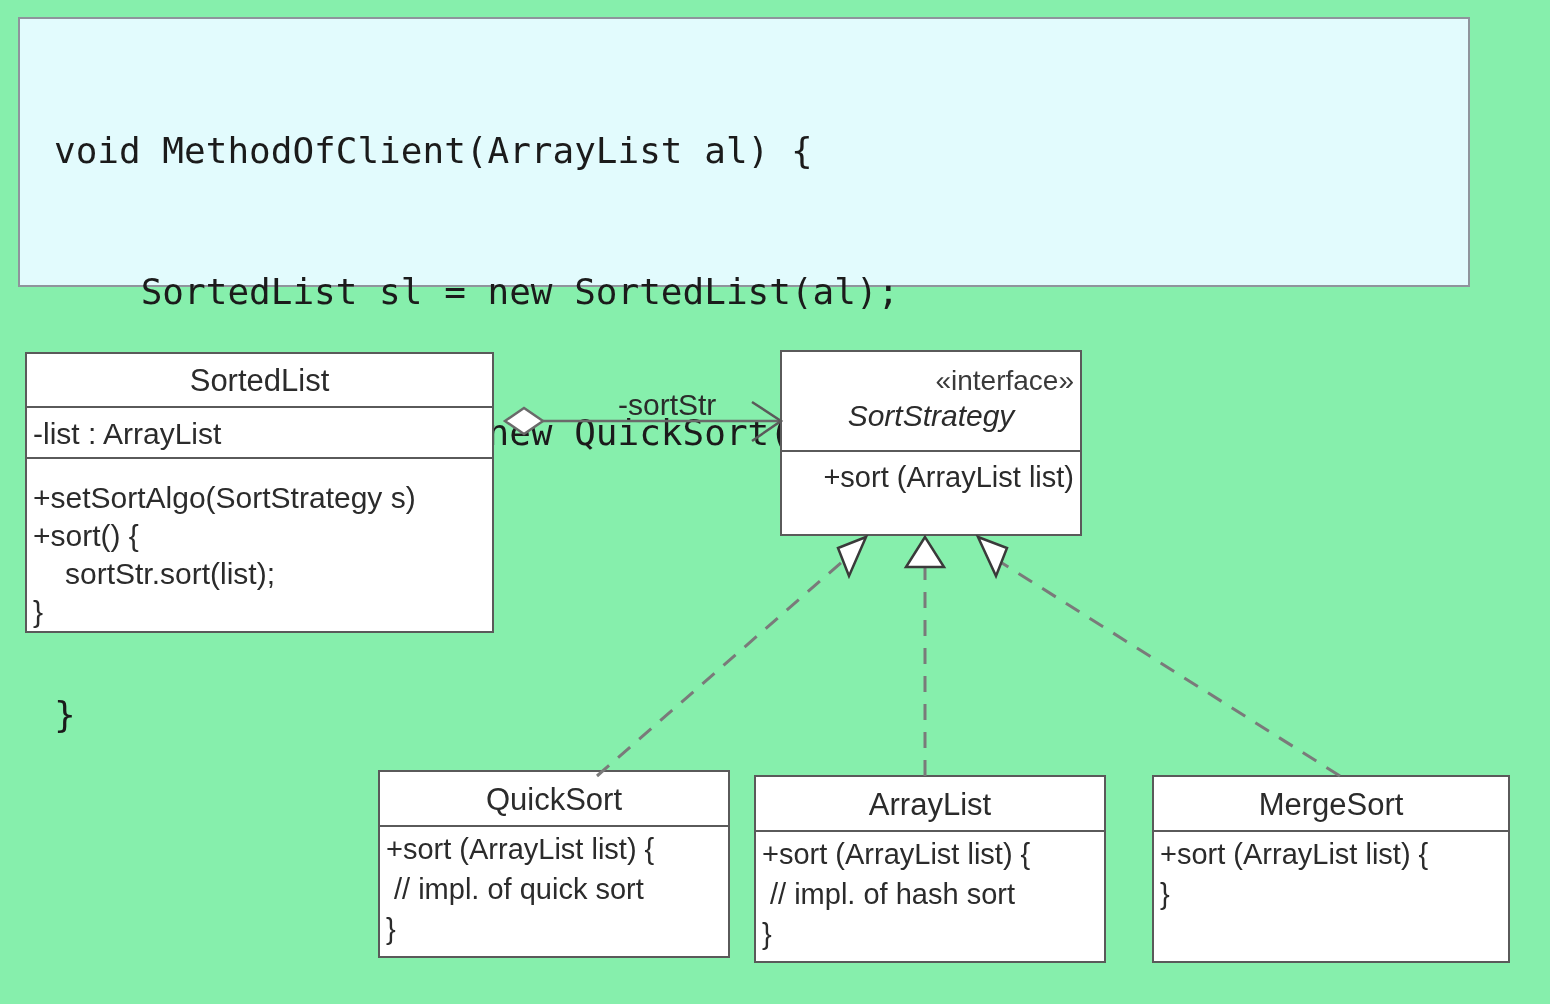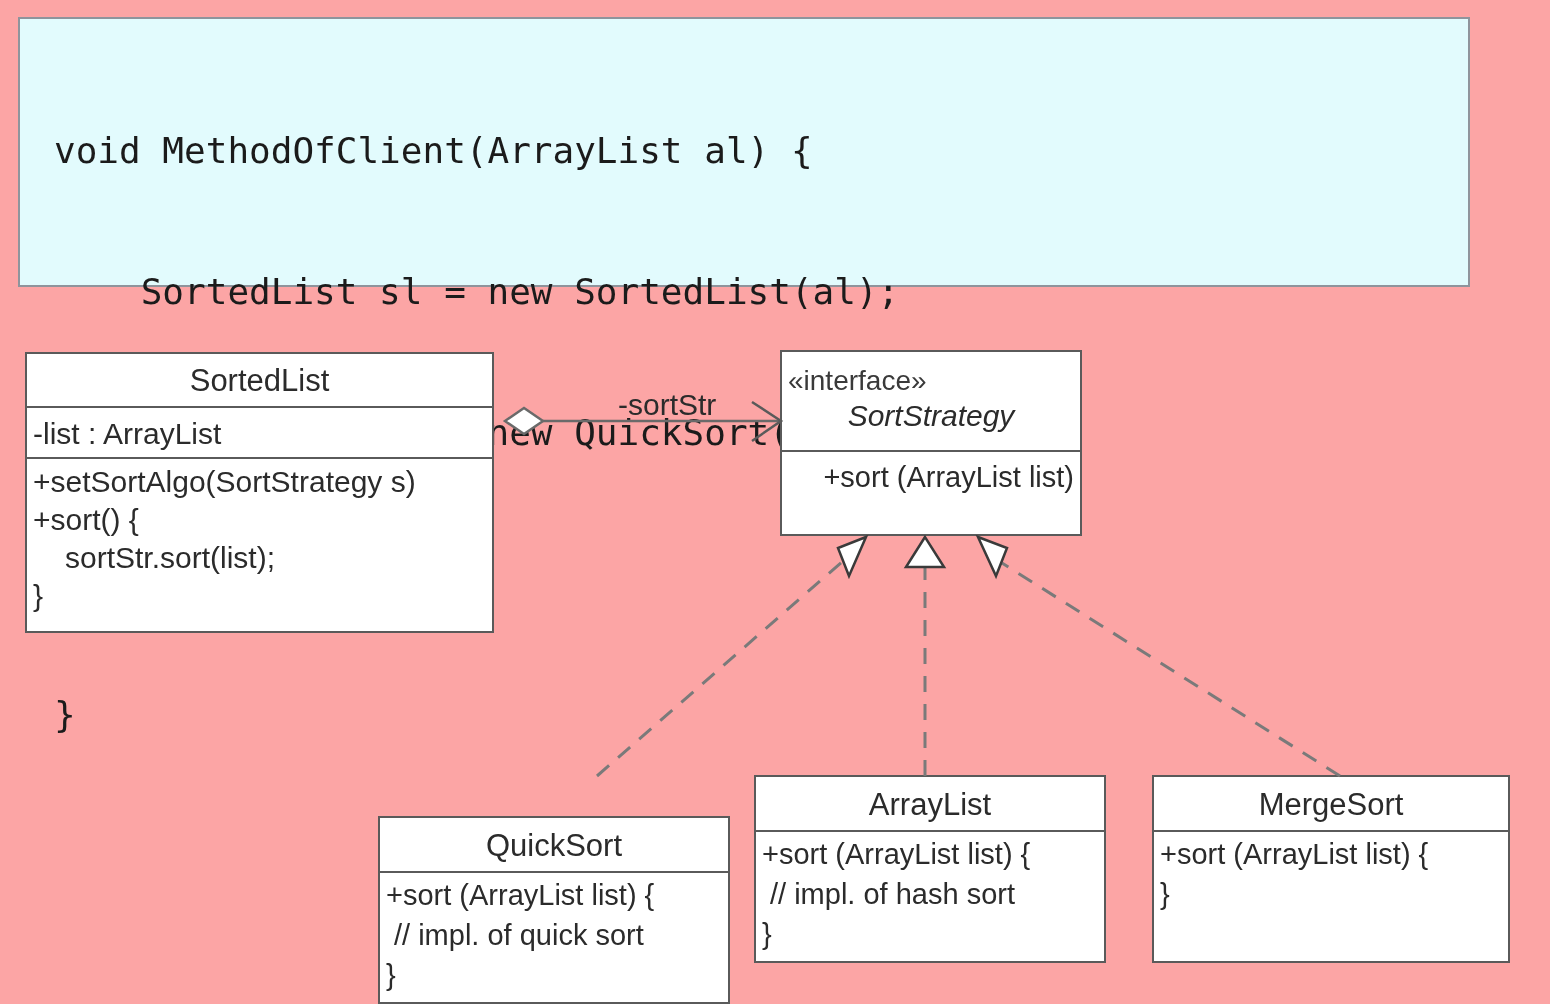--- a/index.html
+++ b/index.html
@@ -4,21 +4,21 @@
 <style>
   html, body {
     margin: 0;
     padding: 0;
     background: #ffffff;
   }
   #canvas {
     position: relative;
     width: 1550px;
     height: 1004px;
-    background: #fca5a5;
+    background: #86efac;
     overflow: hidden;
     font-family: "Liberation Sans", sans-serif;
   }
 
   
   #code-block {
     position: absolute;
     left: 18px;
     top: 17px;
     width: 1452px;
@@ -55,21 +55,21 @@
   .uml-divider {
     border-top: 2px solid #5a5a5a;
   }
   .uml-title {
     text-align: center;
     font-size: 31px;
     color: #2b2b2b;
     white-space: nowrap;
   }
   .uml-stereotype {
-    text-align: left;
+    text-align: right;
     font-size: 28px;
     color: #3a3a3a;
     line-height: 34px;
     white-space: nowrap;
   }
   .uml-iface-name {
     text-align: center;
     font-size: 30px;
     font-style: italic;
     color: #2b2b2b;
@@ -80,27 +80,27 @@
     font-size: 30px;
     color: #2b2b2b;
     line-height: 38px;
     white-space: nowrap;
   }
   .uml-line.indent { padding-left: 32px; }
 
   
   #box-sortedlist { left: 25px;  top: 352px; width: 469px; height: 281px; }
   #box-sortstrategy { left: 780px; top: 350px; width: 302px; height: 186px; }
-  #box-quicksort { left: 378px;  top: 816px; width: 352px; height: 188px; }
+  #box-quicksort { left: 378px;  top: 770px; width: 352px; height: 188px; }
   #box-hashsort  { left: 754px;  top: 775px; width: 352px; height: 188px; }
   #box-mergesort { left: 1152px; top: 775px; width: 358px; height: 188px; }
 
   #box-sortedlist .c-title { height: 52px; padding-top: 9px; }
   #box-sortedlist .c-attrs { height: 51px; padding-top: 7px; }
-  #box-sortedlist .c-ops   { padding-top: 4px; }
+  #box-sortedlist .c-ops   { padding-top: 20px; }
 
   #box-sortstrategy .c-title { height: 98px; padding-top: 12px; }
   #box-sortstrategy .c-ops   { padding-top: 6px; text-align: right; }
   #box-sortstrategy .c-ops .uml-line { font-size: 29px; }
 
   .subclass .c-title { height: 53px; padding-top: 10px; }
   .subclass .c-ops   { }
   .subclass .uml-line { font-size: 29px; line-height: 40px; }
   .subclass .uml-line.comment { padding-left: 8px; }
 

